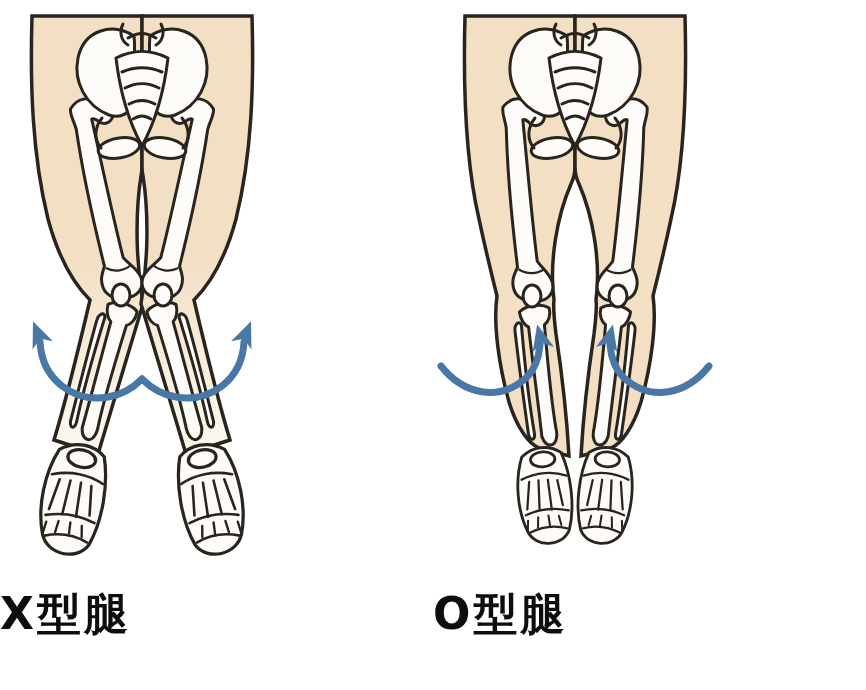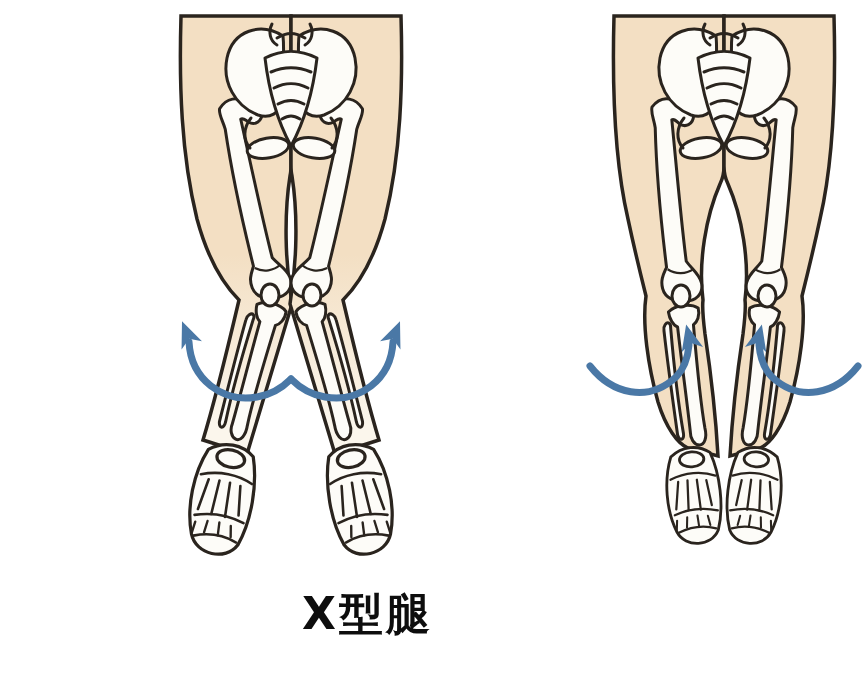--- a/index.html
+++ b/index.html
@@ -1,18 +1,18 @@
 <!DOCTYPE html>
 <html><head>
 <meta charset="utf-8">
 <style>
   html,body{margin:0;padding:0;background:#ffffff;}
   body{width:866px;height:690px;overflow:hidden;}
   .diagram{display:flex;width:866px;height:690px;padding-top:4px;box-sizing:border-box;background:#ffffff;}
-  .panel{flex:1;display:flex;flex-direction:column;align-items:flex-end;}
+  .panel{flex:1;display:flex;flex-direction:column;align-items:flex-start;}
   .panel svg{width:284px;height:578px;display:block;}
   .panel-label{
     font-family:"DejaVu Sans","Liberation Sans",sans-serif;
     font-weight:bold;font-size:44px;line-height:1.1;color:#0d0d0d;
     letter-spacing:3px;margin-top:8px;text-align:center;
   }
   .skin{stroke:#2a241e;stroke-width:3.5;}
   .arrow{stroke:#4a78a6;stroke-width:7;fill:none;stroke-linecap:round;}
   .ahead{fill:#4a78a6;stroke:none;}
 </style>
@@ -124,16 +124,17 @@
       <use href="#pelvis" transform="translate(140,14)"></use>
       <g>
         <path class="arrow" d="M6,362 C28,390 64,399 92,373 C100,365 104,352 105,341"></path>
         <use href="#ahead" class="ahead" transform="translate(106,336) rotate(-14)"></use>
       </g>
       <g transform="translate(280,0) scale(-1,1)">
         <path class="arrow" d="M6,362 C28,390 64,399 92,373 C100,365 104,352 105,341"></path>
         <use href="#ahead" class="ahead" transform="translate(106,336) rotate(-14)"></use>
       </g>
     </svg>
+    <div class="panel-label">O型腿</div>
   </div>
 
 
 </div>
 
 </body></html>

